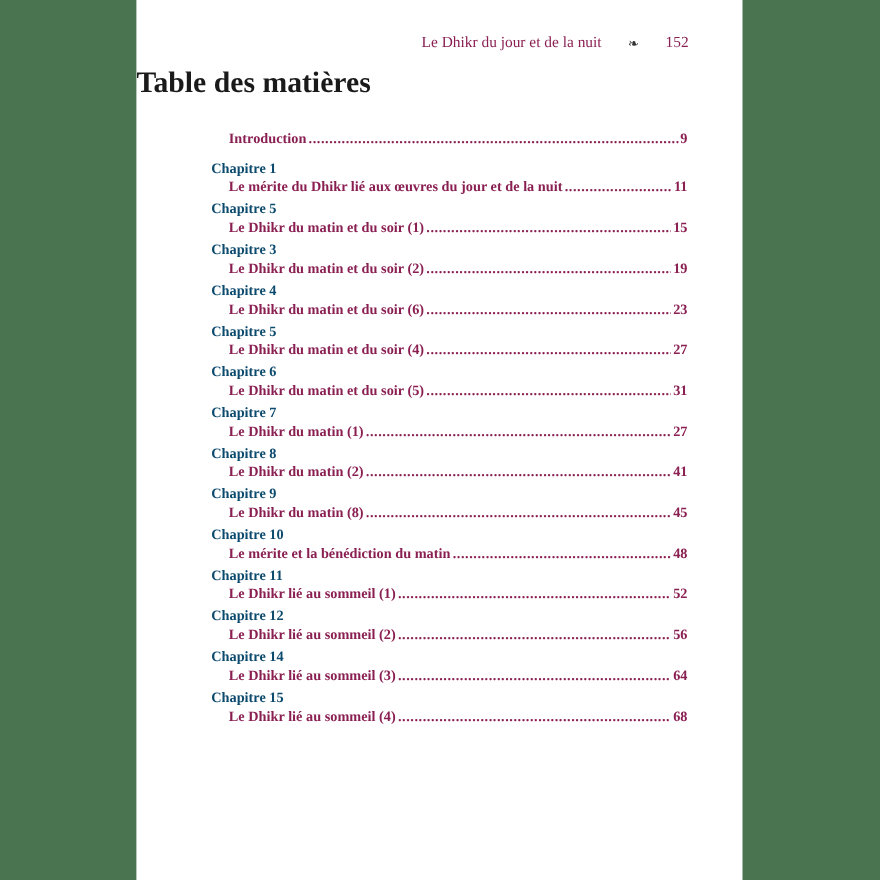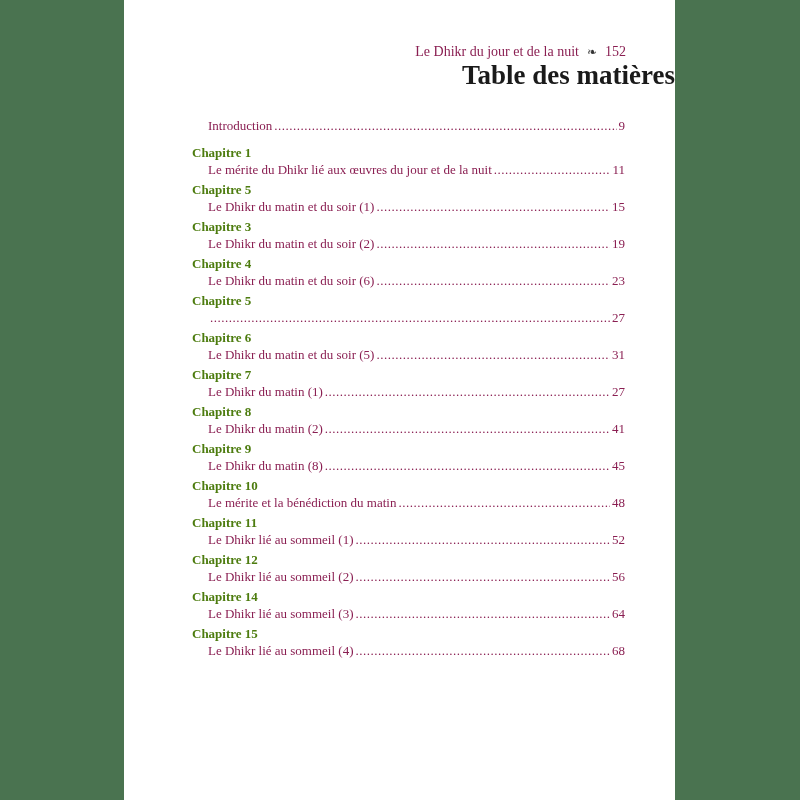--- a/index.html
+++ b/index.html
@@ -1,30 +1,30 @@
 <!DOCTYPE html>
 <html><head>
 <meta charset="utf-8">
 <style>
   html, body { margin:0; padding:0; }
   body { width:800px; height:800px; background:#4a7350; position:relative; overflow:hidden; font-family:"Liberation Serif","DejaVu Serif",serif; }
   .page { position:absolute; left:124px; top:0; width:551px; height:800px; background:#ffffff; }
-  .running-head { position:absolute; top:44px; right:49px; font-size:14px; color:#8a1f52; display:flex; align-items:center; gap:8px; white-space:nowrap; }
+  .running-head { position:absolute; top:32px; right:49px; font-size:14px; color:#8a1f52; display:flex; align-items:center; gap:24px; white-space:nowrap; }
   .running-head .ornament { color:#333; font-size:12px; }
-  .page-title { position:absolute; top:60px; left:0; width:100%; text-align:right; font-size:27px; font-weight:bold; color:#1a1a1a; }
+  .page-title { position:absolute; top:60px; left:0; width:100%; text-align:left; font-size:27px; font-weight:bold; color:#1a1a1a; }
   .toc { position:absolute; left:68px; top:117px; width:433px; }
-  .entry { display:flex; align-items:center; font-size:13px; font-weight:normal; color:#8a1f52; line-height:17px; white-space:nowrap; }
+  .entry { display:flex; align-items:center; font-size:13px; font-weight:bold; color:#8a1f52; line-height:17px; white-space:nowrap; }
   .entry .title { flex:0 0 auto; }
   .entry .title i { font-style:italic; }
   .entry .leader { flex:1 1 auto; overflow:hidden; margin:0 2px; }
   .entry .leader::before { content:"................................................................................................................................................................................................"; letter-spacing:0.5px; }
   .entry .page-num { flex:0 0 auto; }
   .intro { padding-left:16px; margin-bottom:11px; }
   .chapter { margin-bottom:4px; }
-  .chapter-label { font-size:13px; font-weight:bold; color:#4d7c0f; line-height:16px; }
+  .chapter-label { font-size:13px; font-weight:bold; color:#0c4a6e; line-height:16px; }
   .chapter .entry { padding-left:16px; }
 </style>
 </head>
 <body>
 
 <div class="page">
   <div class="running-head">
     <span>Le Dhikr du jour et de la nuit</span>
     <span class="ornament">❧</span>
     <span>152</span>
@@ -71,20 +71,21 @@
       <div class="entry">
         <span class="title">Le Dhikr du matin et du soir (6)</span>
         <span class="leader"></span>
         <span class="page-num">23</span>
       </div>
     </div>
 
     <div class="chapter">
       <div class="chapter-label">Chapitre 5</div>
       <div class="entry">
+        <span class="title">Le Dhikr du matin et du soir (4)</span>
         <span class="leader"></span>
         <span class="page-num">27</span>
       </div>
     </div>
 
     <div class="chapter">
       <div class="chapter-label">Chapitre 6</div>
       <div class="entry">
         <span class="title">Le Dhikr du matin et du soir (5)</span>
         <span class="leader"></span>

